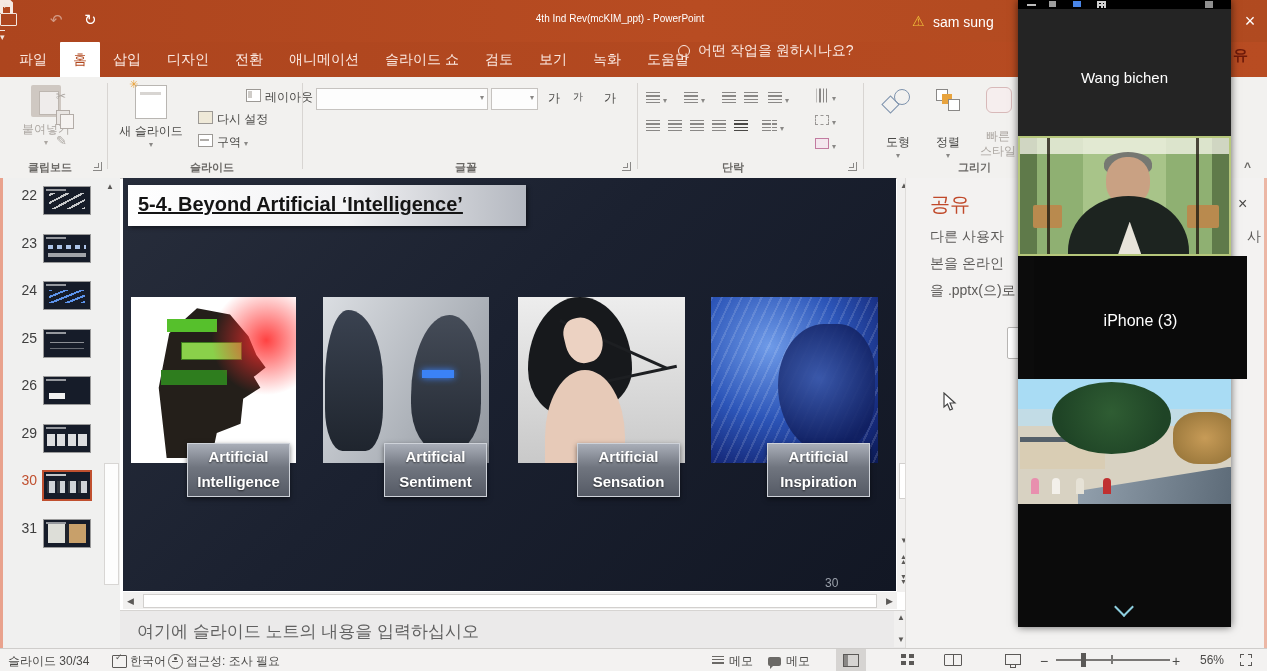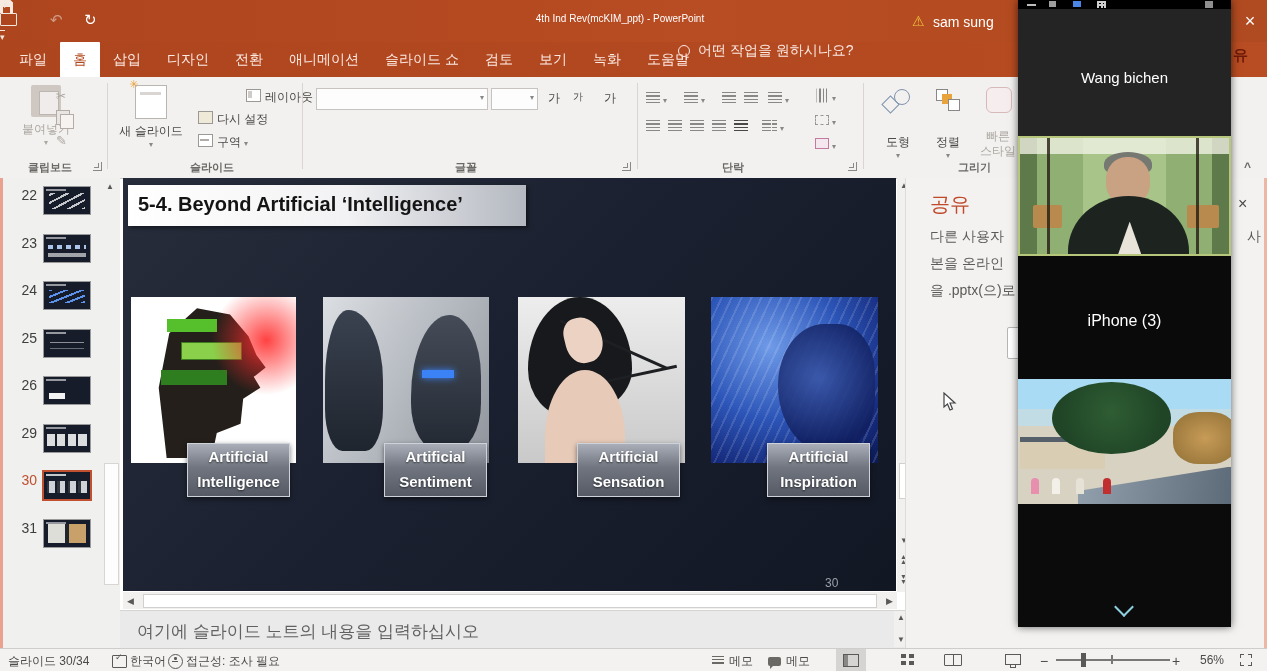--- a/index.html
+++ b/index.html
@@ -108,21 +108,21 @@
   .t31::after{content:"";position:absolute;left:4px;top:4px;right:4px;bottom:4px;
               background:linear-gradient(90deg,#ddded8 0 45%,#20242c 45% 55%,#c8a06a 55% 100%);}
   .pane-scroll{position:absolute;right:1px;top:285px;width:13px;height:120px;background:#fdfdfd;border:1px solid #d8d6d4;}
 
   
   .slide{position:absolute;left:123px;top:178px;width:773px;height:413px;
          background:linear-gradient(135deg,#272d3b 0%,#1b2130 45%,#121724 100%);overflow:hidden;}
   .banner{position:absolute;left:5px;top:7px;width:398px;height:41px;
           background:linear-gradient(90deg,#ffffff 0%,#f2f2f4 55%,#b4b8c0 100%);
           box-shadow:2px 2px 4px rgba(0,0,0,.45);}
-  .banner span{display:block;padding:8px 0 0 10px;font-size:20px;font-weight:bold;color:#141414;}
+  .banner span{display:block;padding:8px 0 0 10px;font-size:20px;font-weight:bold;color:#141414;text-decoration:underline;}
   .card{position:absolute;top:119px;height:166px;overflow:hidden;}
   .c1{left:8px;width:165px;background:#fff;}
   .c2{left:200px;width:166px;background:linear-gradient(120deg,#dbdee2 0%,#aeb3ba 60%,#8f949c 100%);}
   .c3{left:395px;width:167px;background:linear-gradient(#ededed,#c9c9c9);}
   .c4{left:588px;width:167px;background:radial-gradient(circle at 35% 30%,#6f9be8 0%,#2c55b8 45%,#15297a 80%,#0c1b55 100%);}
   .ai1-head{position:absolute;left:4%;top:3%;width:80%;height:94%;background:#241f1a;
             clip-path:polygon(22% 100%,16% 55%,24% 20%,45% 4%,70% 8%,84% 22%,90% 34%,97% 42%,88% 48%,93% 55%,80% 62%,78% 78%,60% 84%,56% 100%);}
   .ai1-g1{position:absolute;left:22%;top:13%;width:30%;height:8%;background:#56c02c;}
   .ai1-g2{position:absolute;left:30%;top:27%;width:36%;height:10%;background:#8ad04a;border:1px solid #3d7a1d;}
   .ai1-g3{position:absolute;left:18%;top:44%;width:40%;height:9%;background:#2e7d1e;}
@@ -226,21 +226,21 @@
            box-shadow:0 0 8px rgba(0,0,0,.6);}
   .z-titlebar{position:absolute;left:0;top:0;width:100%;height:9px;background:#000;}
   .z-min{position:absolute;left:9px;top:4px;width:9px;height:2px;background:#bdbdbd;}
   .z-sq{position:absolute;left:31px;top:1px;width:7px;height:6px;background:#9e9e9e;}
   .z-blue{position:absolute;left:55px;top:1px;width:8px;height:6px;background:#4a86e8;}
   .z-grid{position:absolute;left:79px;top:1px;width:9px;height:7px;
           background:repeating-linear-gradient(90deg,#cfcfcf 0 2px,transparent 2px 3.5px),
                      repeating-linear-gradient(#cfcfcf 0 2px,transparent 2px 3.5px);}
   .z-right-ic{position:absolute;right:18px;top:1px;width:8px;height:7px;background:#8f8f8f;}
   .z-tile1{position:absolute;left:0;top:9px;width:100%;height:127px;background:#242424;}
-  .z-tile2{position:absolute;left:0;top:256px;width:100%;height:123px;background:#0a0a0a;}
+  .z-tile2{position:absolute;left:16px;top:256px;width:100%;height:123px;background:#0a0a0a;}
   .z-name{position:absolute;left:0;width:100%;text-align:center;color:#fff;}
   .vid1{position:absolute;left:0;top:136px;width:213px;height:120px;box-sizing:border-box;
         border:2px solid #b6c77b;overflow:hidden;
         background:linear-gradient(90deg,#5f7a4a 0 8%,#8fb072 8% 30%,#a8c489 30% 70%,#8fb072 70% 92%,#5f7a4a 92%);}
   .vid1::before{content:"";position:absolute;left:0;top:0;right:0;height:14%;background:rgba(245,245,235,.75);}
   .vid1::after{content:"";position:absolute;top:0;bottom:0;left:13%;width:3px;background:rgba(35,28,18,.8);
                box-shadow:149px 0 0 rgba(35,28,18,.8);}
   .chairL{position:absolute;left:6%;bottom:22%;width:14%;height:20%;background:#b98a4e;border-radius:2px;}
   .chairR{position:absolute;right:5%;bottom:22%;width:15%;height:20%;background:#b98a4e;border-radius:2px;}
   .man-suit{position:absolute;left:23%;bottom:0;width:58%;height:50%;background:#1d2420;

